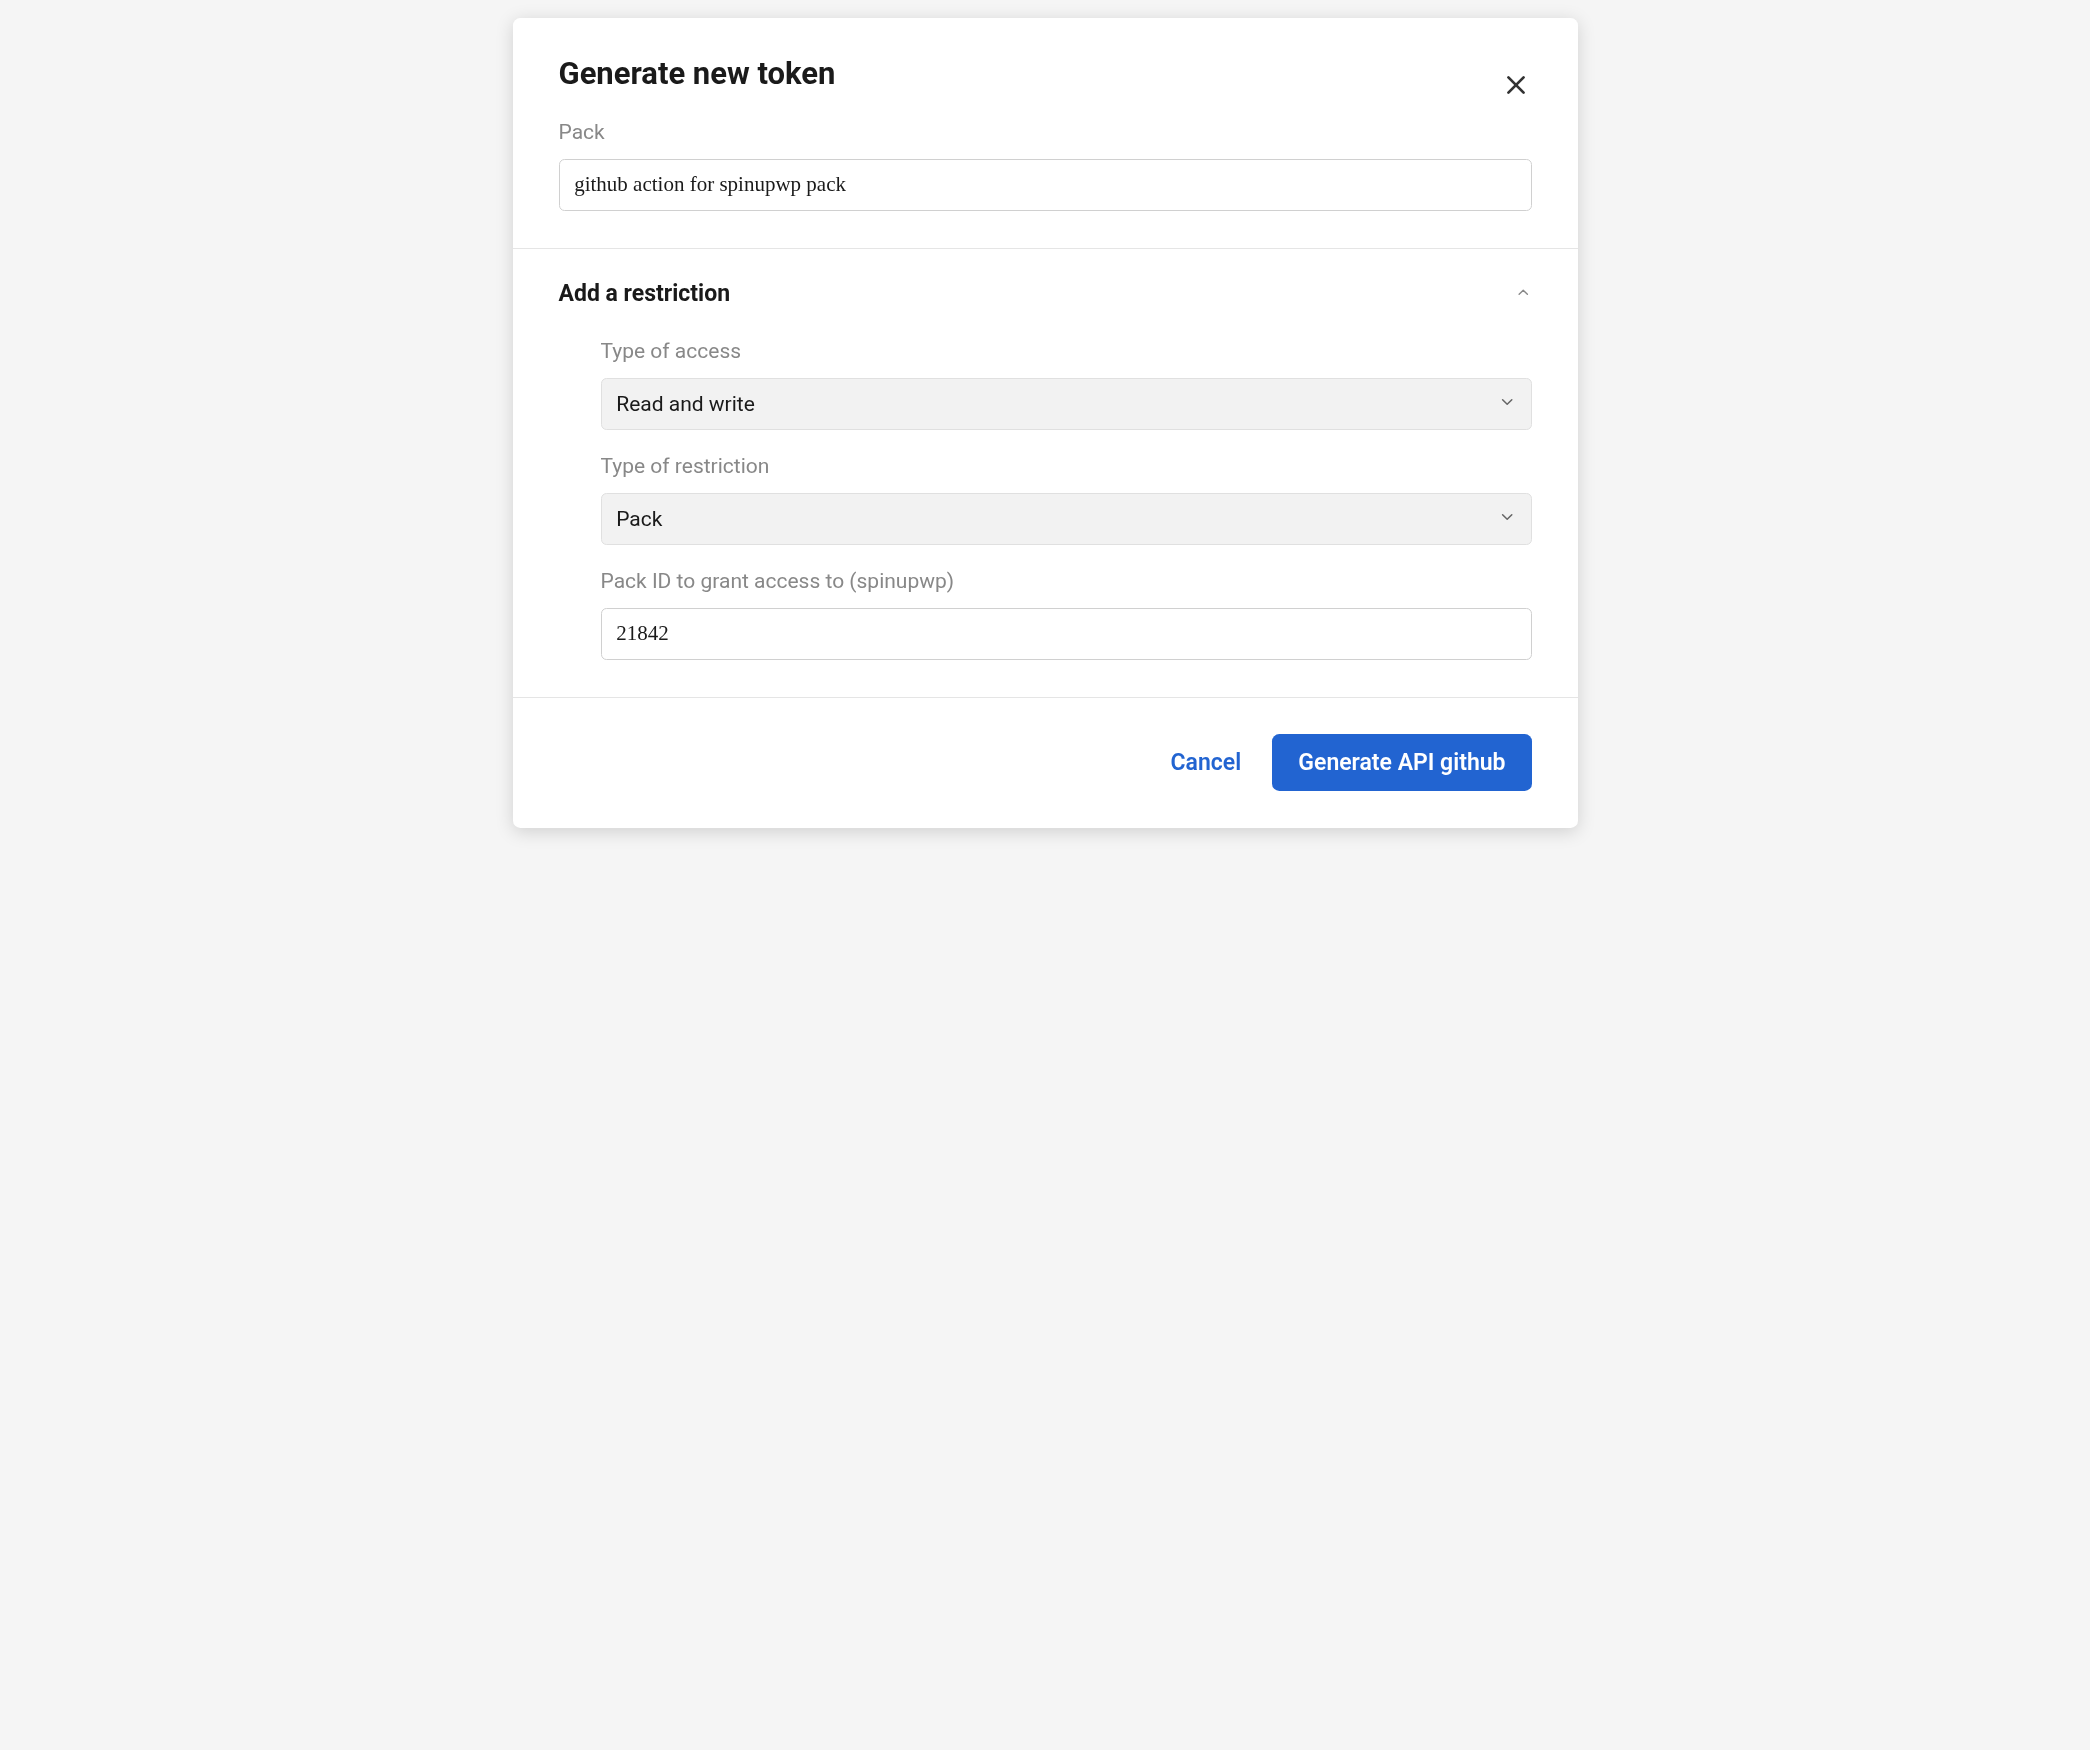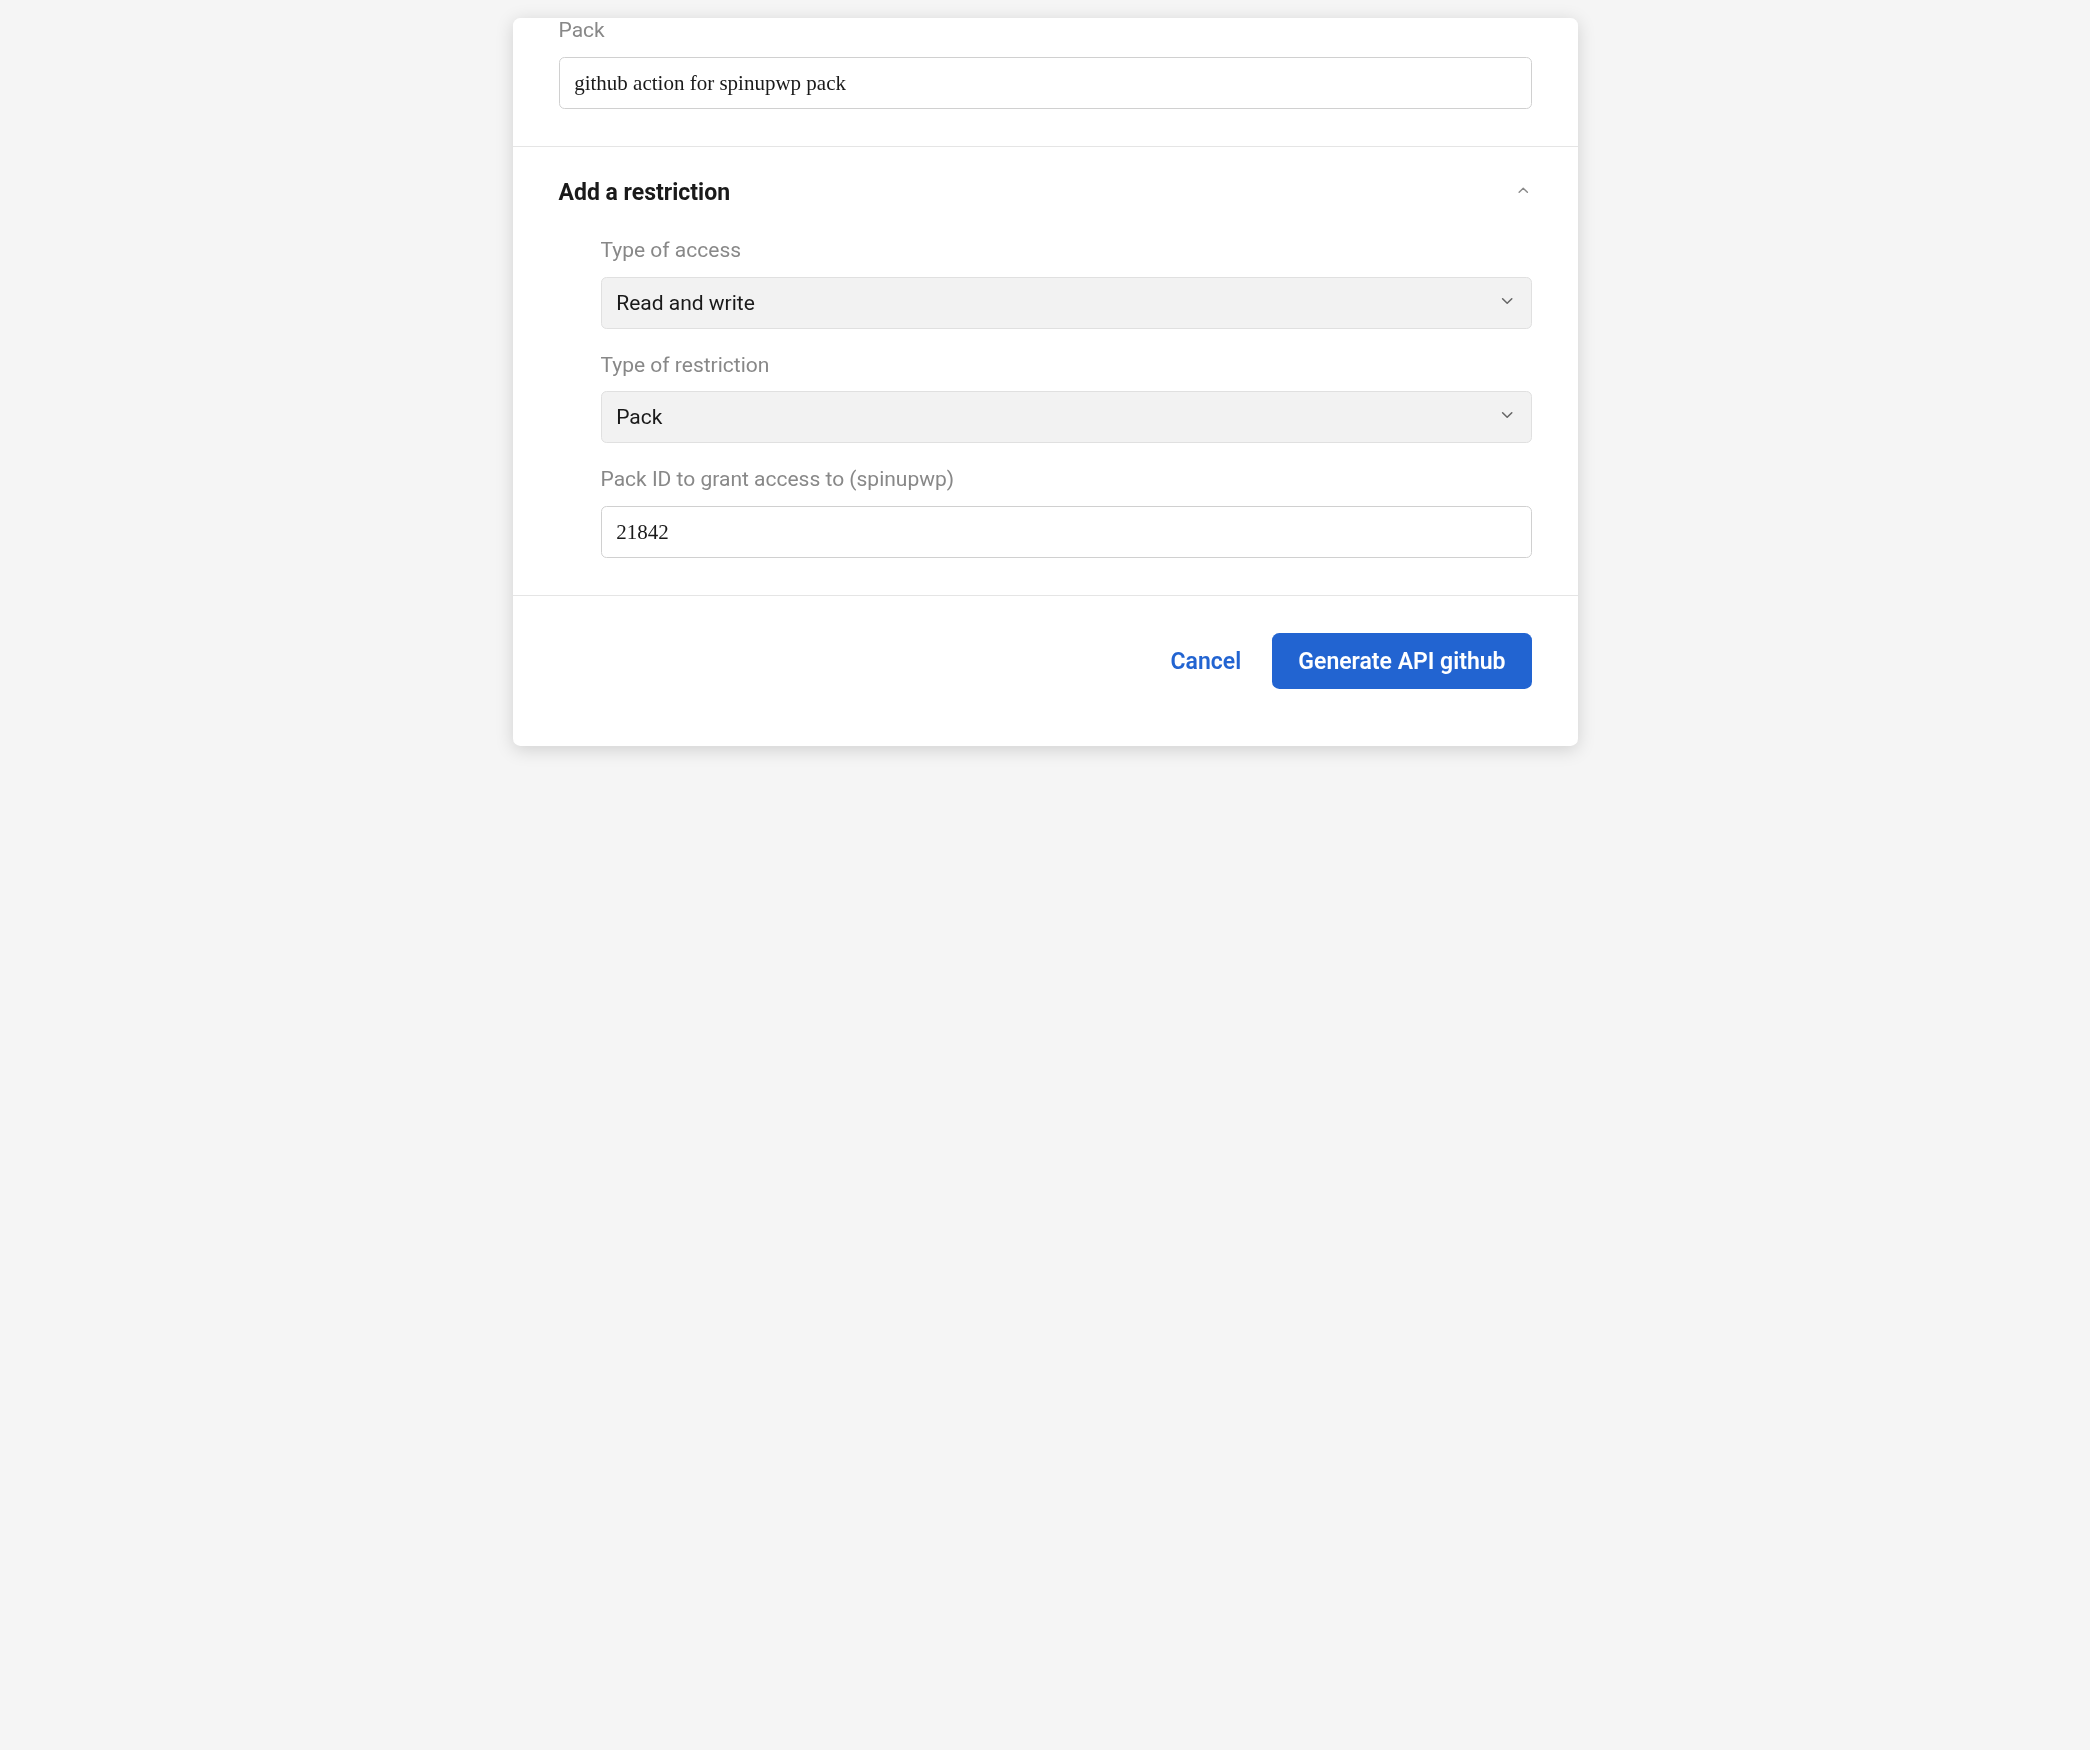--- a/index.html
+++ b/index.html
@@ -167,21 +167,21 @@
       pointer-events: none;
       color: #666;
     }
     
     .chevron-down-select svg {
       width: 18.4px;
       height: 18.4px;
     }
     
     .dialog-footer {
-      padding: 37px 46px 57px 46px;
+      padding: 37px 46px 37px 46px;
       display: flex;
       justify-content: flex-end;
       align-items: center;
       gap: 27.5px;
     }
     
     .cancel-button {
       background: none;
       border: none;
       font-size: 23px;
@@ -202,20 +202,31 @@
       padding: 14.7px 26px;
       border-radius: 7.3px;
       font-family: inherit;
     }
   </style>
 <style>.select-wrapper::after { display: none; }</style></head>
 <body>
 
 <div class="dialog">
 
+  <div class="dialog-header">
+    <h1 class="dialog-title">Generate new token</h1>
+    <button class="close-button">
+      <span>
+        <svg viewBox="0 0 24 24" fill="none" stroke="currentColor" stroke-width="2.5" stroke-linecap="round">
+          <line x1="5" y1="5" x2="19" y2="19"></line>
+          <line x1="19" y1="5" x2="5" y2="19"></line>
+        </svg>
+      </span>
+    </button>
+  </div>
 
   <div class="form-section">
     <label class="field-label">Pack</label>
     <input type="text" class="text-input" value="github action for spinupwp pack" style="">
   </div>
 
   <div class="divider"></div>
 
   <div class="restriction-section">
     <div class="restriction-header">

